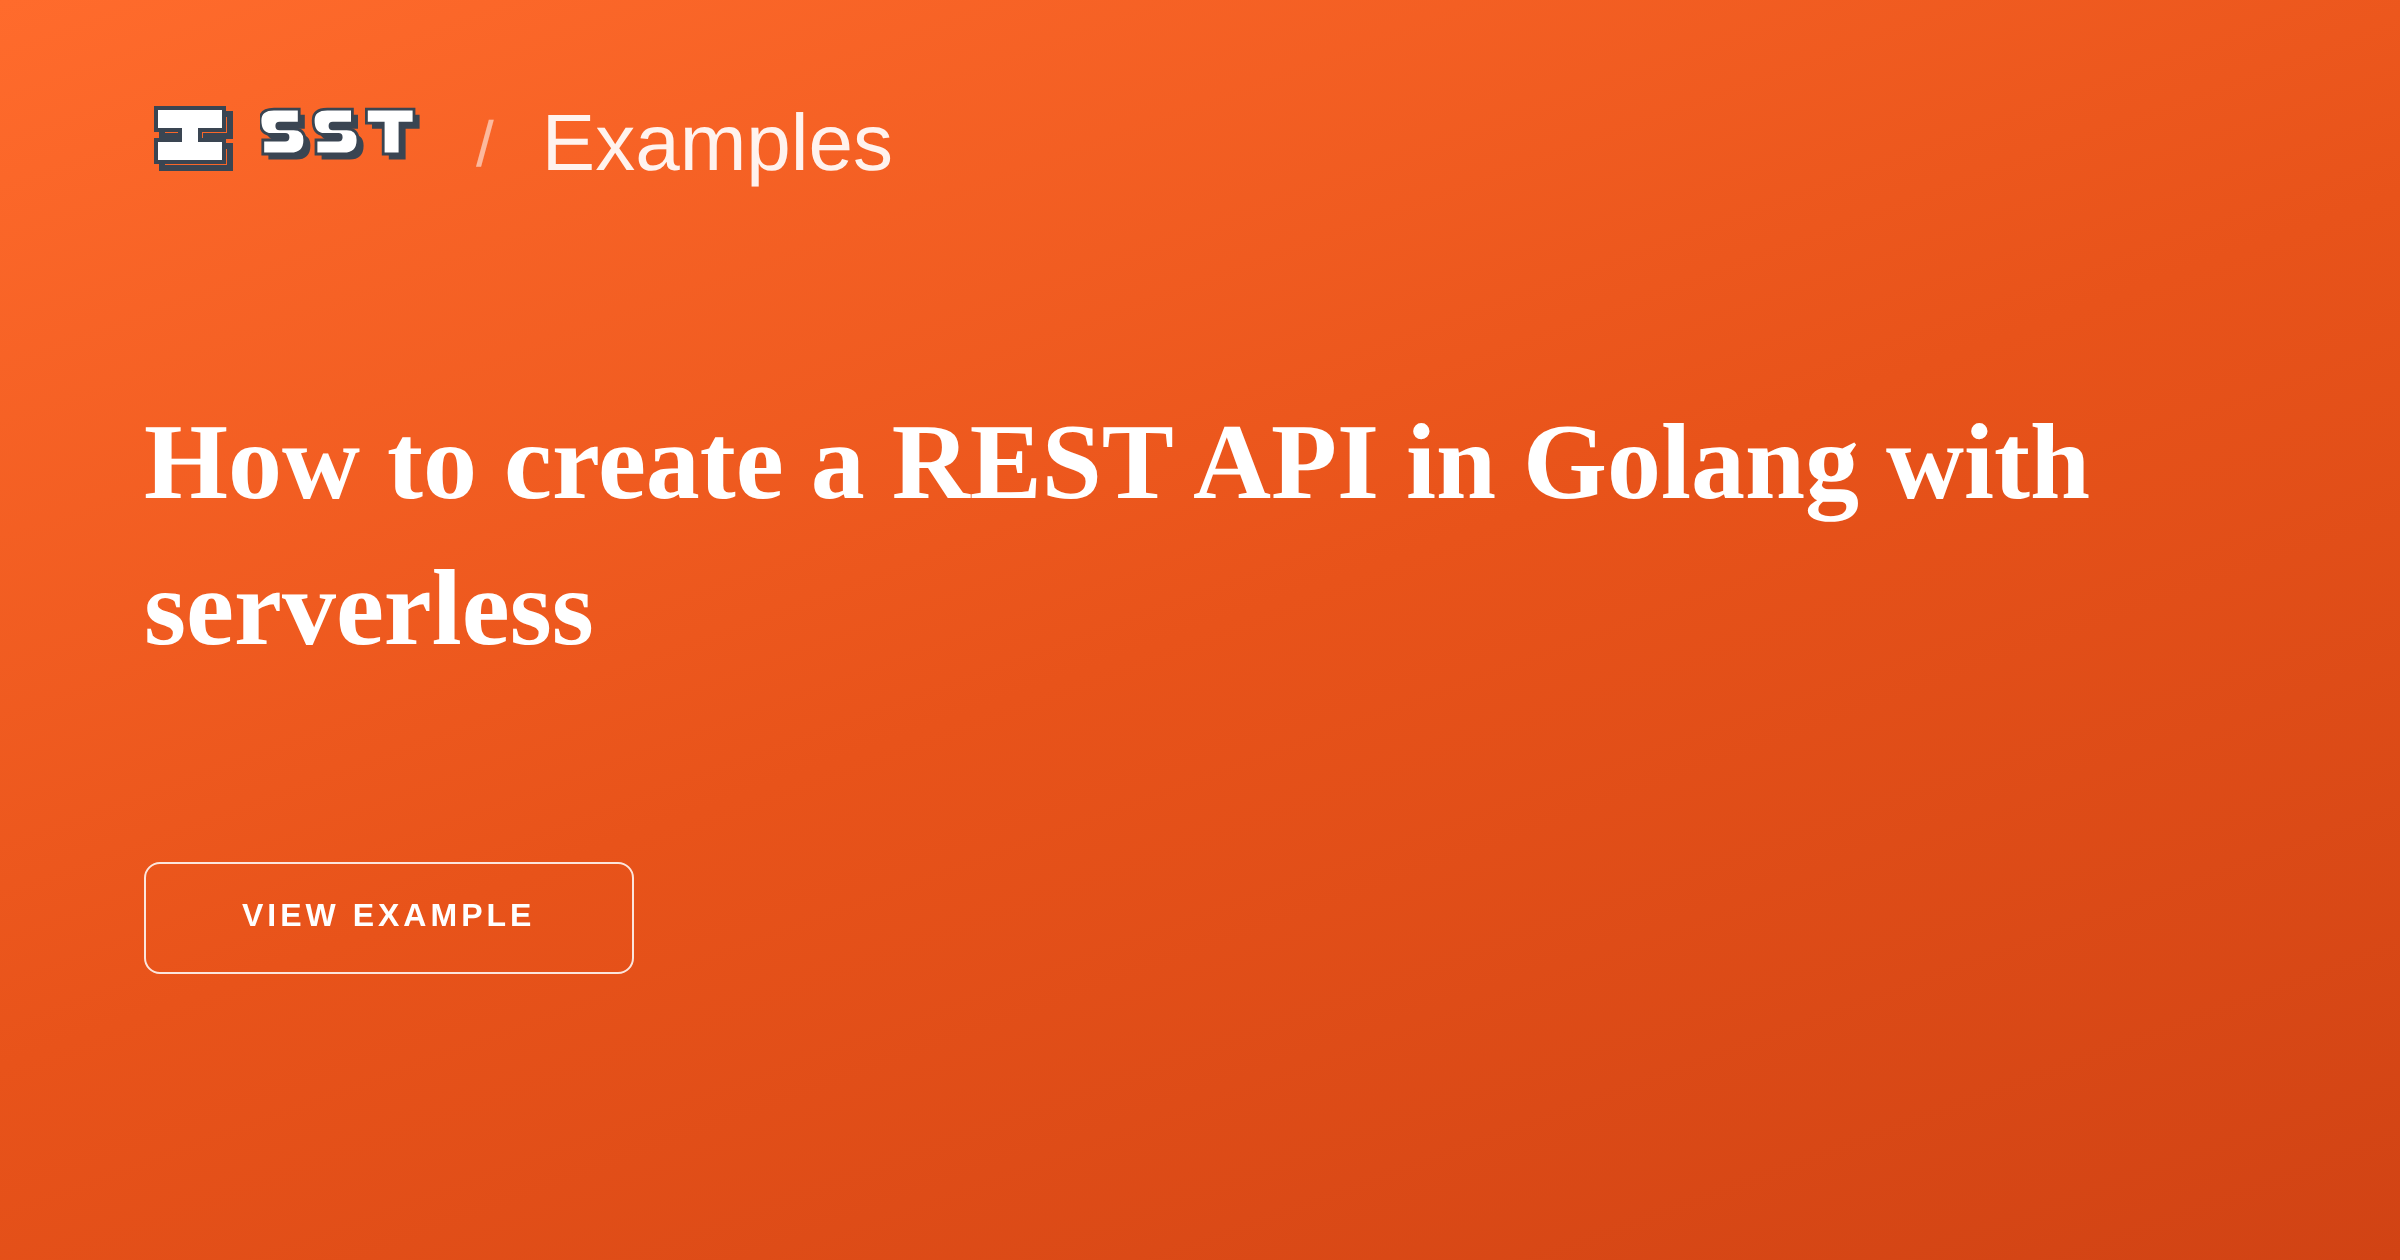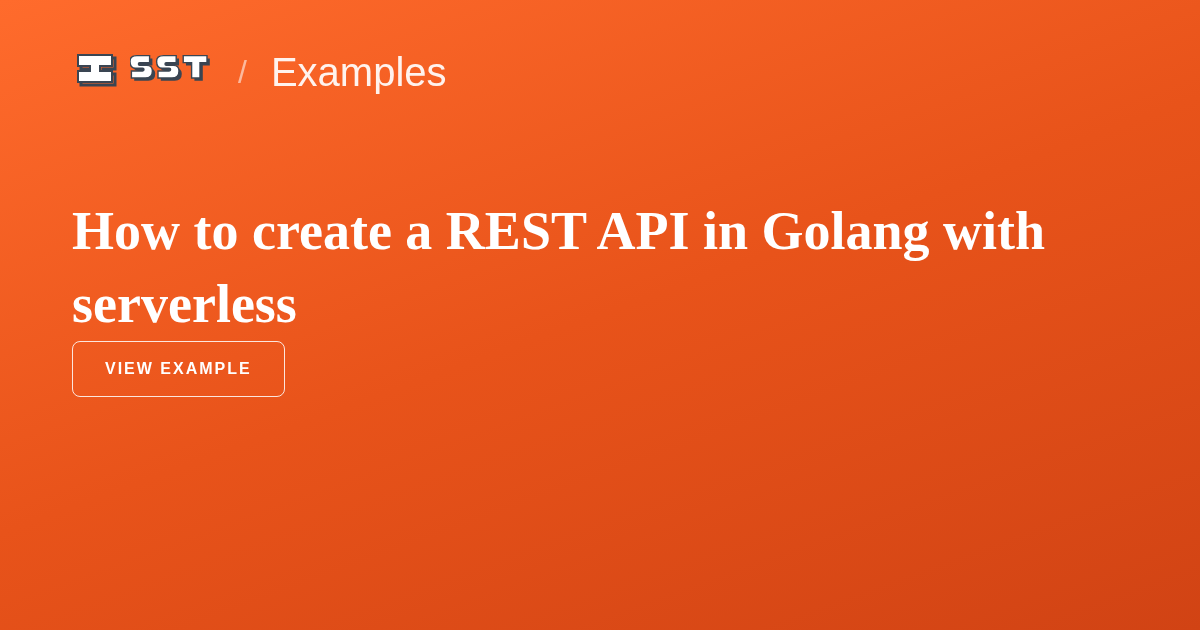--- a/index.html
+++ b/index.html
@@ -50,29 +50,30 @@
       color: rgba(255, 255, 255, 0.92);
       font-size: 40px;
       font-family: -apple-system, BlinkMacSystemFont, 'Segoe UI', sans-serif;
       font-weight: 400;
     }
     .title {
       color: #ffffff;
       font-size: 54px;
       font-weight: 700;
       line-height: 1.35;
+      margin-bottom: 90px;
       max-width: 1050px;
     }
     .button {
       display: inline-flex;
       align-items: center;
       justify-content: center;
       border: 1.5px solid rgba(255, 255, 255, 0.85);
       border-radius: 8px;
-      padding: 18px 32px;
+      padding: 18px 48px;
       color: #ffffff;
       font-family: -apple-system, BlinkMacSystemFont, 'Segoe UI', sans-serif;
       font-size: 16px;
       font-weight: 600;
       letter-spacing: 2px;
       text-transform: uppercase;
       background: transparent;
       cursor: pointer;
       align-self: flex-start;
       text-align: center;

